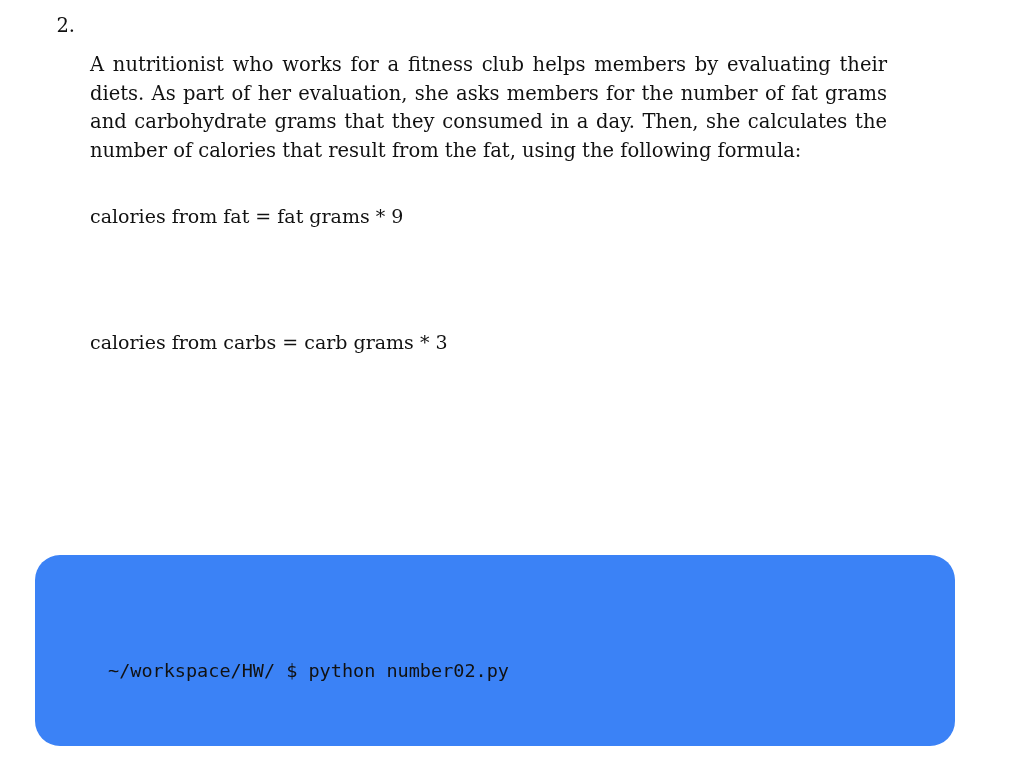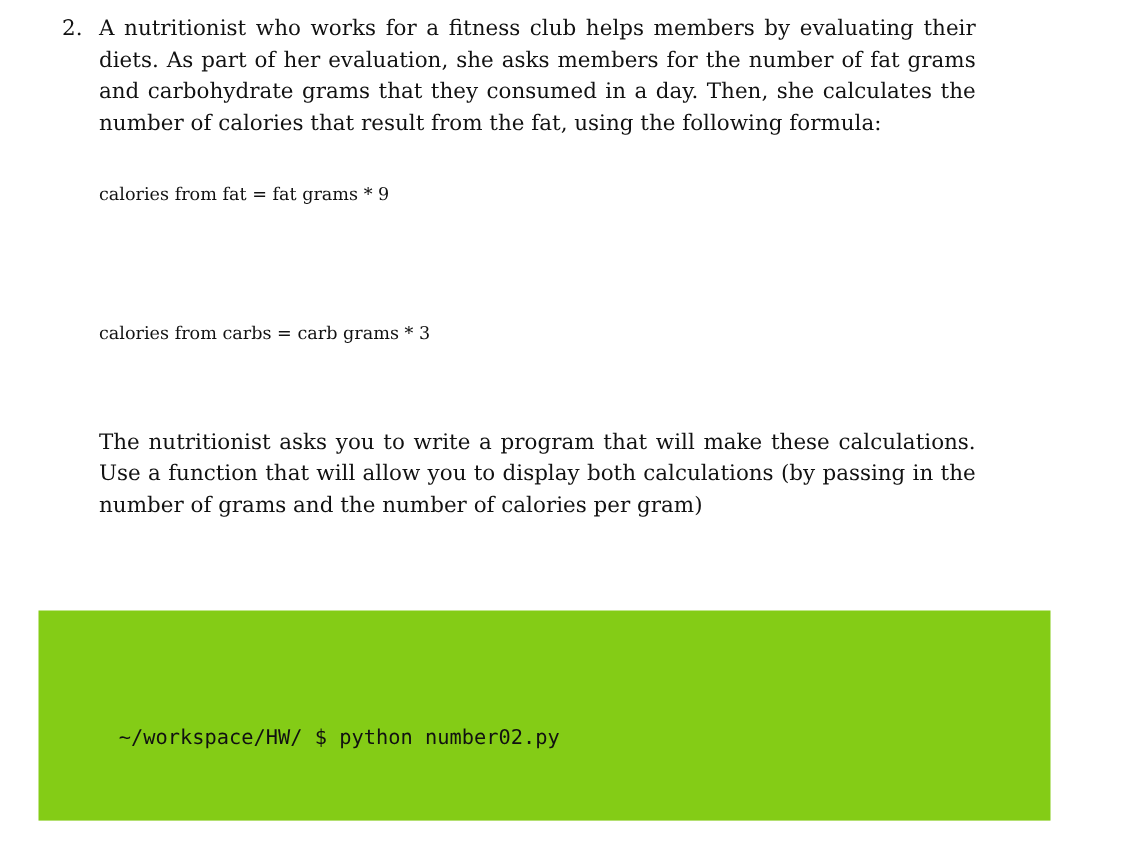--- a/index.html
+++ b/index.html
@@ -44,56 +44,58 @@
     font-size: 19.5px;
     line-height: 28.6px;
     padding-top: 12px;
   }
 
   .body-col {
     width: 866px;
     flex: 0 0 866px;
     padding-right: 69px;
     box-sizing: border-box;
+    margin-top: 39px;
   }
 
   p.para {
     margin: 0;
     font-size: 19.5px;
     line-height: 28.6px;
     text-align: justify;
     text-justify: inter-word;
     hyphens: none;
     padding-top: 12px;
   }
 
   p.para.first {
     padding-top: 12px;
   }
 
   p.formula {
     margin: 0;
-    font-size: 16px;
+    font-size: 19px;
     line-height: 28.6px;
     text-align: left;
   }
 
   .gap-lg  { height: 37px; }
   .gap-lg2 { height: 60px; }
   .gap-lg3 { height: 58px; }
 
   
   .console-wrap {
     position: absolute;
     left: 35px;
     top: 555px;
     width: 920px;
     height: 191px;
-    background: #84cc16;
+    background: #3b82f6;
     box-sizing: border-box;
+    border-radius: 25px;
   }
 
   .console-lines {
     padding: 17px 0 0 73px;
     font-family: "DejaVu Sans Mono", "Liberation Mono", monospace;
     font-size: 18.5px;
     line-height: 28.4px;
     color: #111111;
     white-space: pre;
     letter-spacing: 0px;
@@ -130,21 +132,20 @@
 
         <div class="gap-lg2"></div>
 
 
         <div class="gap-lg"></div>
 
         <p class="formula">calories from carbs = carb grams * 3</p>
 
         <div class="gap-lg3"></div>
 
-        <p class="para">The nutritionist asks you to write a program that will make these calculations.  Use a function that will allow you to display both calculations (by passing in the number of grams and the number of calories per gram)</p>
 
       </div>
     </div>
 
   </div>
 
   <div class="console-wrap">
     <div class="console-lines">
 
       <div class="console-line cmd"><span>~/workspace/HW/ $ </span><span>python number02.py</span></div>

